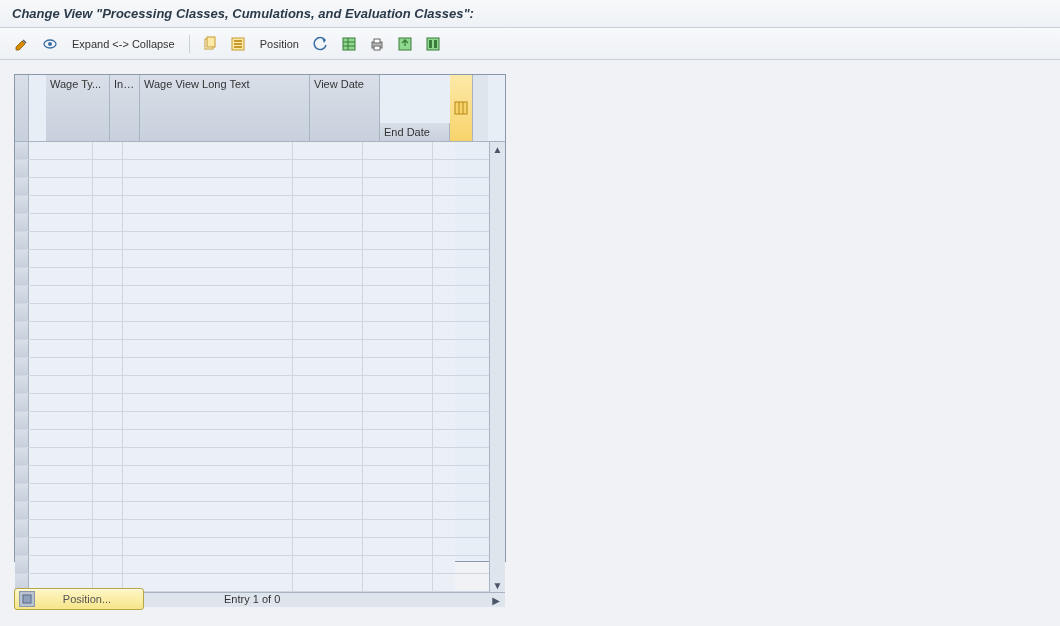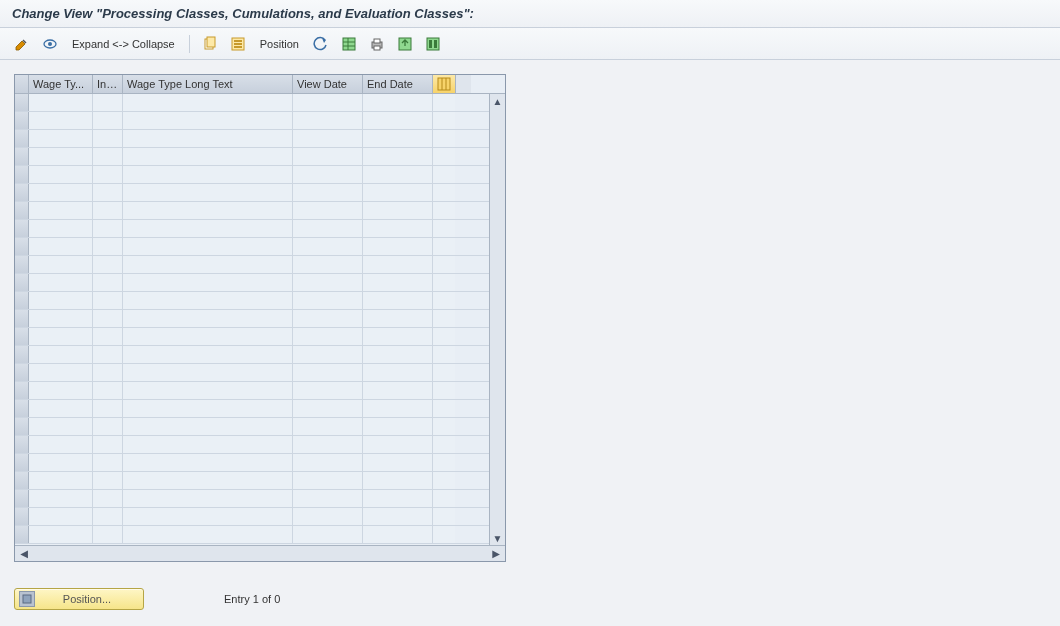--- a/index.html
+++ b/index.html
@@ -68,25 +68,25 @@
       background: linear-gradient(#d8dfe8, #c7d0dc);
       border-right: 1px solid #a9b4c2;
       padding: 3px 4px;
       font-size: 11px;
       color: #333;
       white-space: nowrap;
       overflow: hidden;
       text-overflow: ellipsis;
     }
     .th-sel { width: 14px; background: linear-gradient(#d8dfe8, #c7d0dc); border-right:1px solid #a9b4c2; }
-    .th-wt { width: 64px; }
+    .th-wt { width: 64px; margin-left: 17px; }
     .th-inf { width: 30px; }
     .th-long { width: 170px; }
     .th-start { width: 70px; }
-    .th-end { width: 70px; }
+    .th-end { width: 70px; margin-top: 48px; }
     .th-config {
       width: 22px;
       background: linear-gradient(#fde9a8, #f7d36a);
       border-right: none;
       display:flex; align-items:center; justify-content:center;
       cursor:pointer;
     }
     .scroll-col {
       width: 16px;
       background: #dfe5ed;
@@ -239,21 +239,21 @@
         <rect x="9" y="4" width="3" height="8" fill="#3a7a3a"></rect>
       </svg>
   </div>
 </div>
 
 <div class="table-wrap">
   <div class="table-head">
     <div class="th-sel"></div>
     <div class="th th-wt">Wage Ty...</div>
     <div class="th th-inf">Inf...</div>
-    <div class="th th-long">Wage Type Long Text</div>
+    <div class="th th-long">Wage View Long Text</div>
     <div class="th th-start">View Date</div>
     <div class="th th-end">End Date</div>
     <div class="th-config">
       <svg width="14" height="14">
           <rect x="1" y="1" width="12" height="12" fill="#f7d36a" stroke="#b58a1a"></rect>
           <line x1="5" y1="1" x2="5" y2="13" stroke="#b58a1a"></line>
           <line x1="9" y1="1" x2="9" y2="13" stroke="#b58a1a"></line>
         </svg>
     </div>
     <div style="width:16px;background:#dfe5ed;border-left:1px solid #a9b4c2;"></div>

